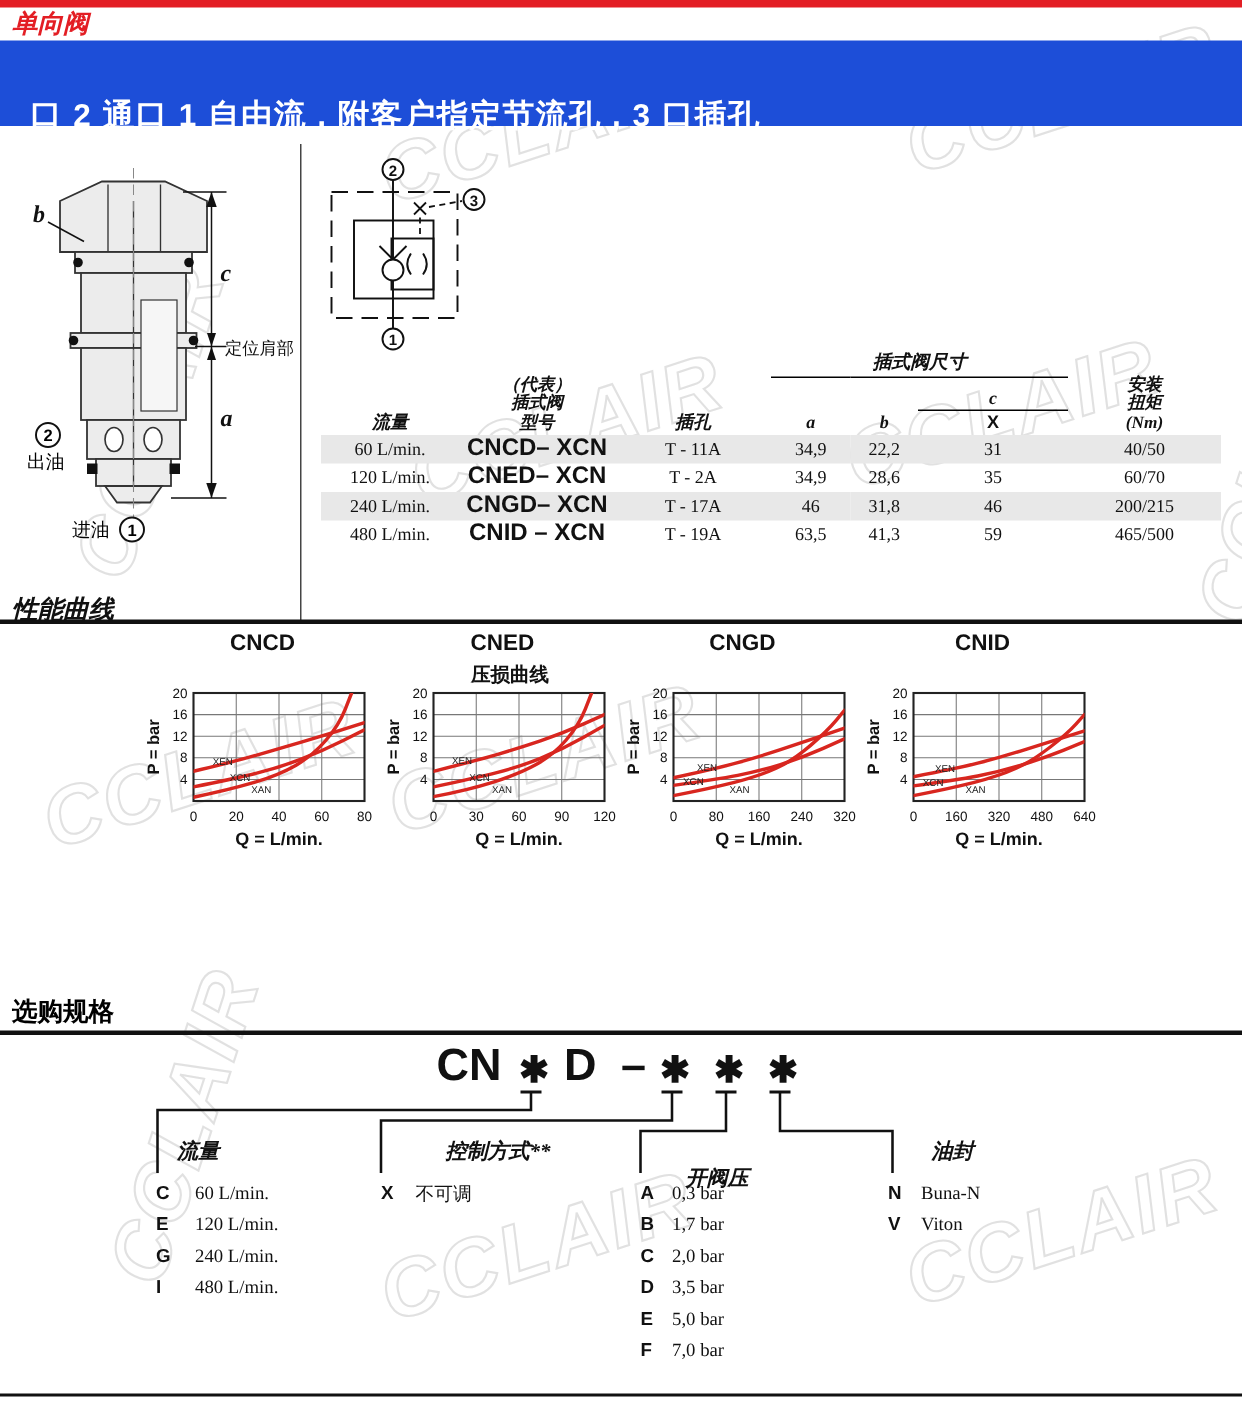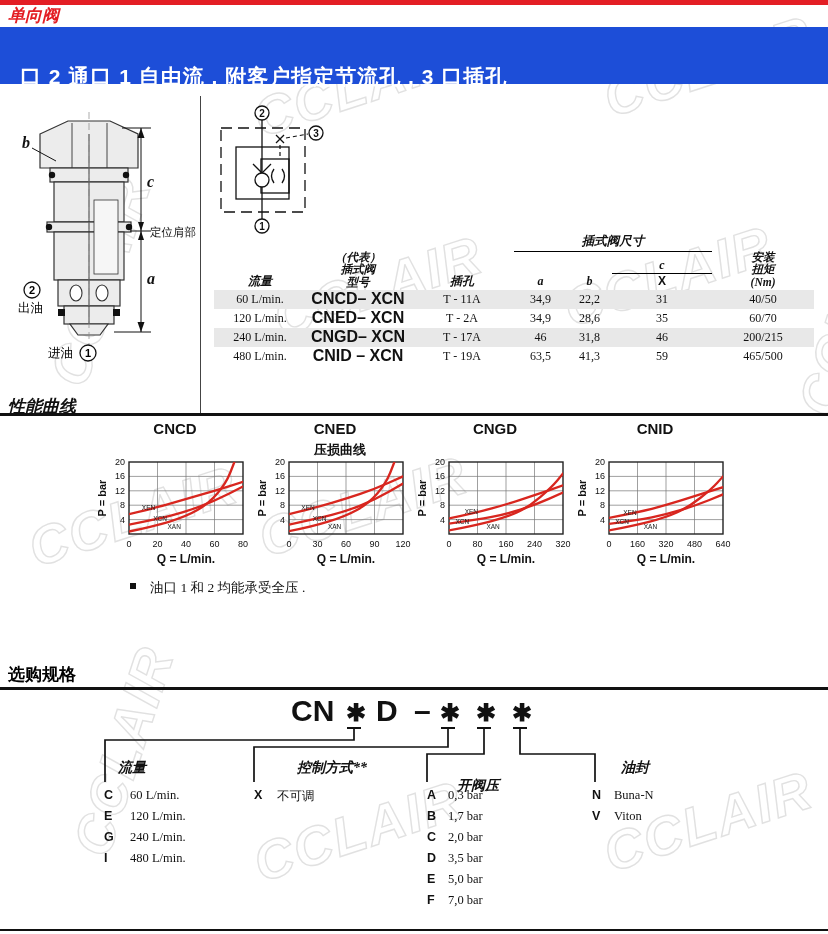--- a/index.html
+++ b/index.html
@@ -238,24 +238,20 @@
         <td>465/500</td>
       </tr>
     </tbody>
 </table>
 
 <div class="abs perf-title">性能曲线</div>
 <div class="abs hrule" style="top:413px;height:3px"></div>
 <div class="abs loss-title">压损曲线</div>
 
 <div class="abs bullets">
-    <div class="bullet">
-      <span class="bsq"></span>
-      <span class="btx">油口 1 和 2 均能承受全压 .</span>
-    </div>
   </div>
 
 <div class="abs order-title">选购规格</div>
 <div class="abs hrule" style="top:687px;height:3px"></div>
 
 <div class="model-code">
   <span style="left:291px">CN</span>
   <span class="star" style="left:346px">✱</span>
   <span style="left:376px">D</span>
   <span style="left:414px">–</span>

